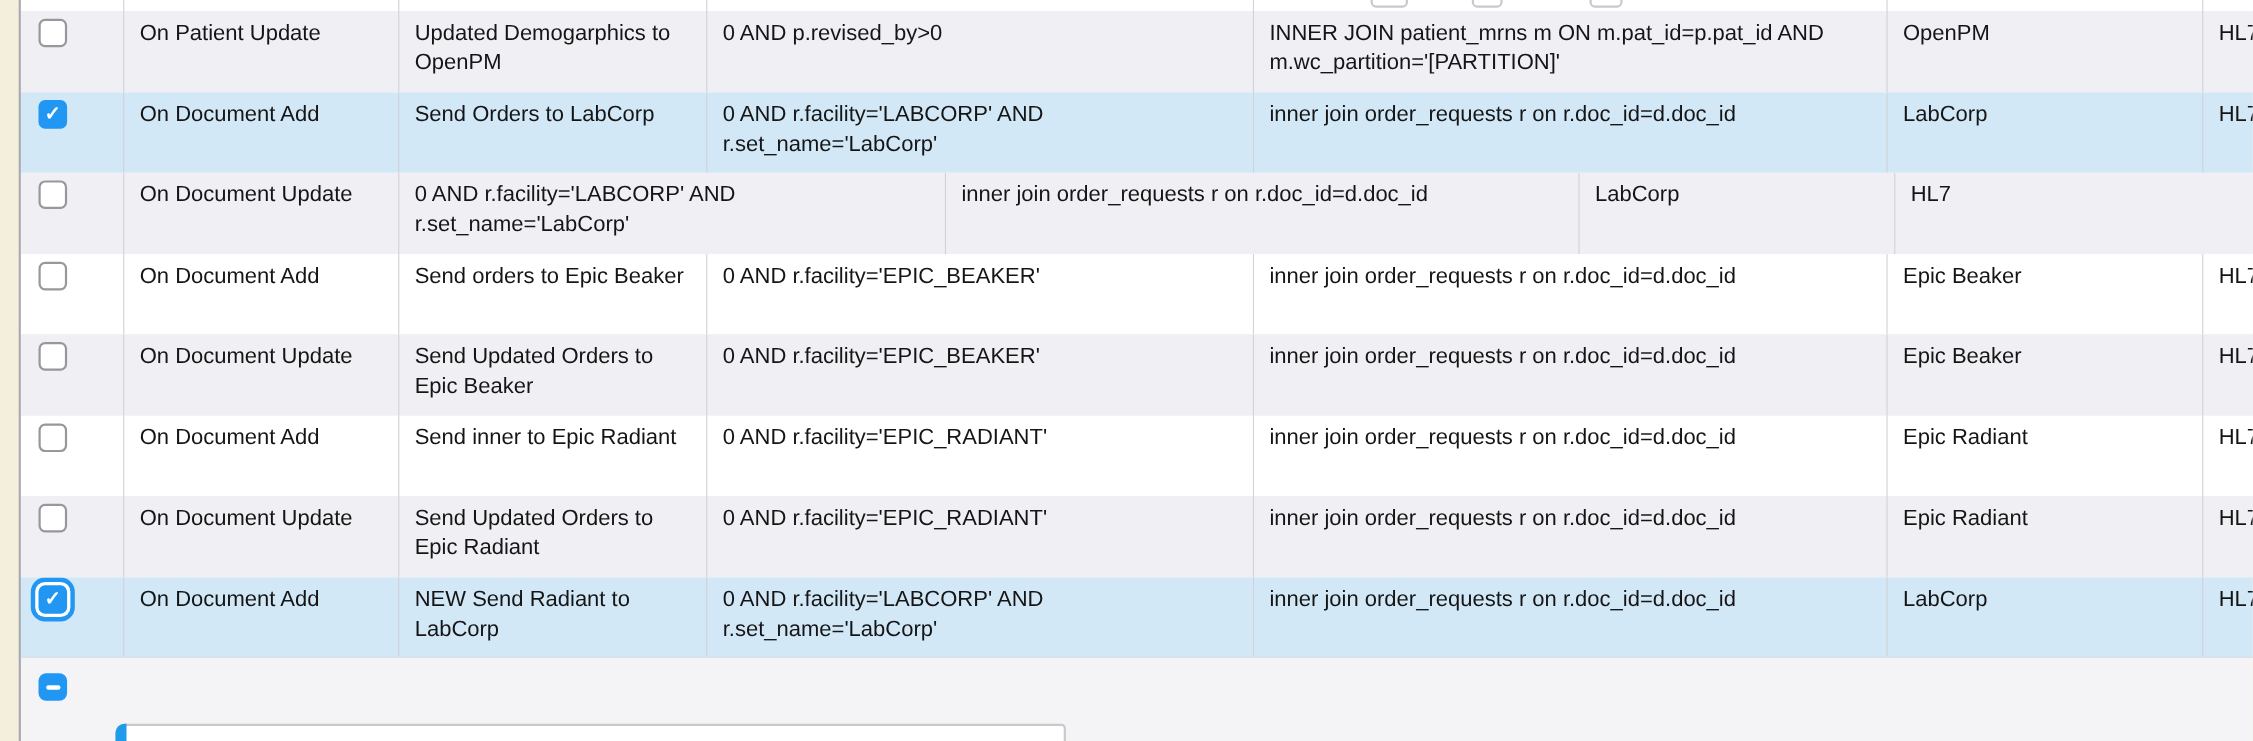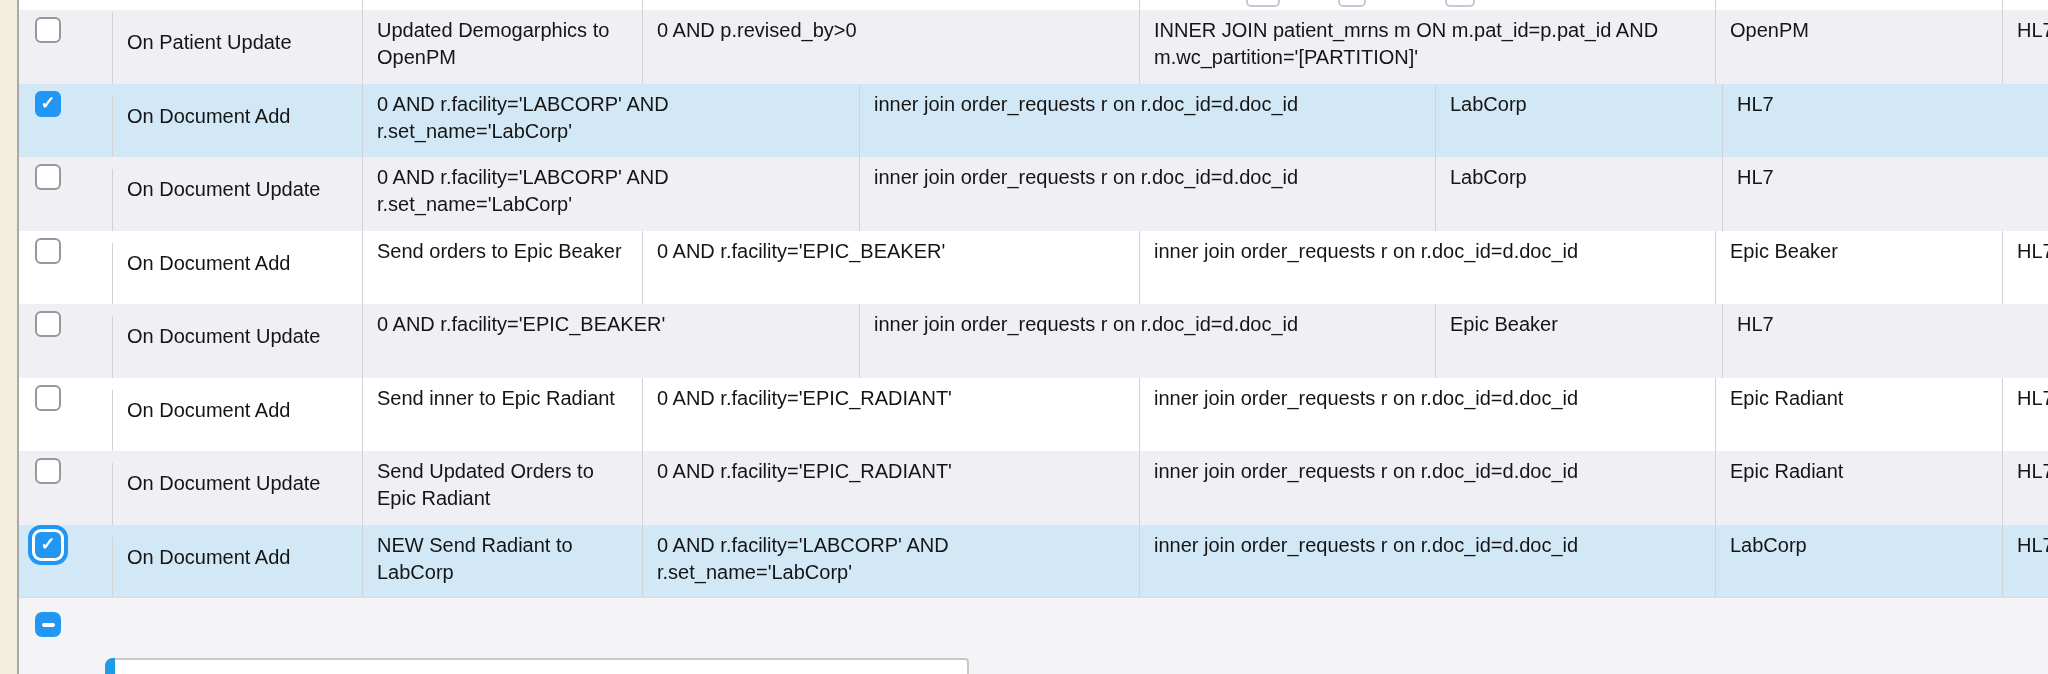--- a/index.html
+++ b/index.html
@@ -30,21 +30,21 @@
   .cell {
     flex: 0 0 auto;
     padding: 7px 10px 0 14px;
     font-size: 20px;
     line-height: 27px;
     color: #151515;
     border-left: 1px solid #d2d2d6;
     overflow: hidden;
   }
   .cell.c-cb   { width: 93px;  border-left: none; padding: 7px 0 0 16px; }
-  .cell.c-ev   { width: 250px; margin-top: 12px; }
+  .cell.c-ev   { width: 250px; }
   .cell.c-desc { width: 280px; }
   .cell.c-cond { width: 497px; }
   .cell.c-join { width: 576px; }
   .cell.c-fac  { width: 287px; }
   .cell.c-type { flex: 1 1 auto; width: auto; }
   .grid-bottom { border-bottom: 1px solid #dcdcdf; }
 
   .checkbox {
     width: 26px; height: 26px;
     border-radius: 6px;
@@ -134,20 +134,21 @@
           <div class="cell c-cond">0 AND p.revised_by&gt;0</div>
           <div class="cell c-join">INNER JOIN patient_mrns m ON m.pat_id=p.pat_id AND m.wc_partition='[PARTITION]'</div>
           <div class="cell c-fac">OpenPM</div>
           <div class="cell c-type">HL7</div>
         </div>
         <div class="row" style="background: rgb(210, 232, 247);">
           <div class="cell c-cb">
             <div class="checkbox checked">✓</div>
           </div>
           <div class="cell c-ev">On Document Add</div>
+          <div class="cell c-desc">Send Orders to LabCorp</div>
           <div class="cell c-cond">0 AND r.facility='LABCORP' AND r.set_name='LabCorp'</div>
           <div class="cell c-join">inner join order_requests r on r.doc_id=d.doc_id</div>
           <div class="cell c-fac">LabCorp</div>
           <div class="cell c-type">HL7</div>
         </div>
         <div class="row" style="background: rgb(239, 239, 244);">
           <div class="cell c-cb">
             <div class="checkbox"></div>
           </div>
           <div class="cell c-ev">On Document Update</div>
@@ -165,20 +166,21 @@
           <div class="cell c-cond">0 AND r.facility='EPIC_BEAKER'</div>
           <div class="cell c-join">inner join order_requests r on r.doc_id=d.doc_id</div>
           <div class="cell c-fac">Epic Beaker</div>
           <div class="cell c-type">HL7</div>
         </div>
         <div class="row" style="background: rgb(239, 239, 244);">
           <div class="cell c-cb">
             <div class="checkbox"></div>
           </div>
           <div class="cell c-ev">On Document Update</div>
+          <div class="cell c-desc">Send Updated Orders to Epic Beaker</div>
           <div class="cell c-cond">0 AND r.facility='EPIC_BEAKER'</div>
           <div class="cell c-join">inner join order_requests r on r.doc_id=d.doc_id</div>
           <div class="cell c-fac">Epic Beaker</div>
           <div class="cell c-type">HL7</div>
         </div>
         <div class="row" style="background: rgb(255, 255, 255);">
           <div class="cell c-cb">
             <div class="checkbox"></div>
           </div>
           <div class="cell c-ev">On Document Add</div>

